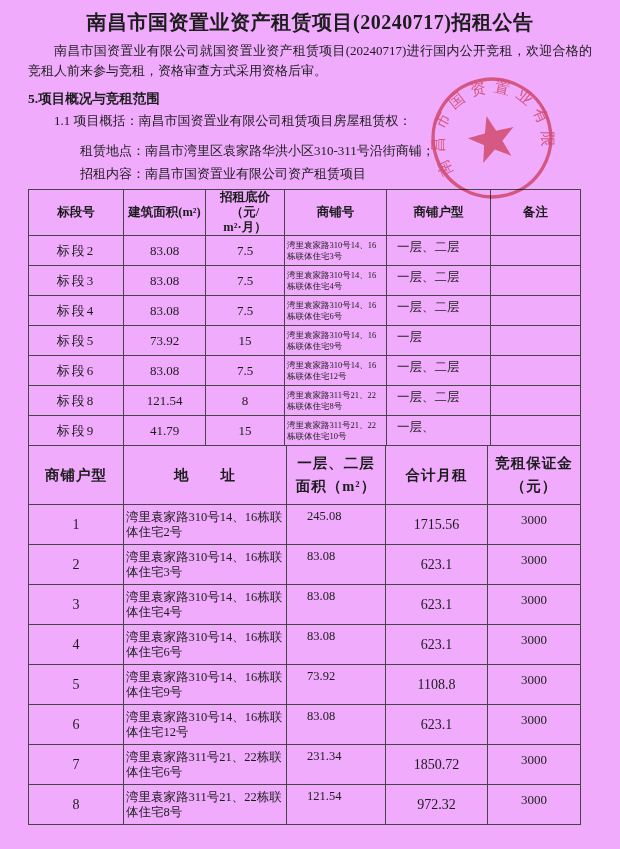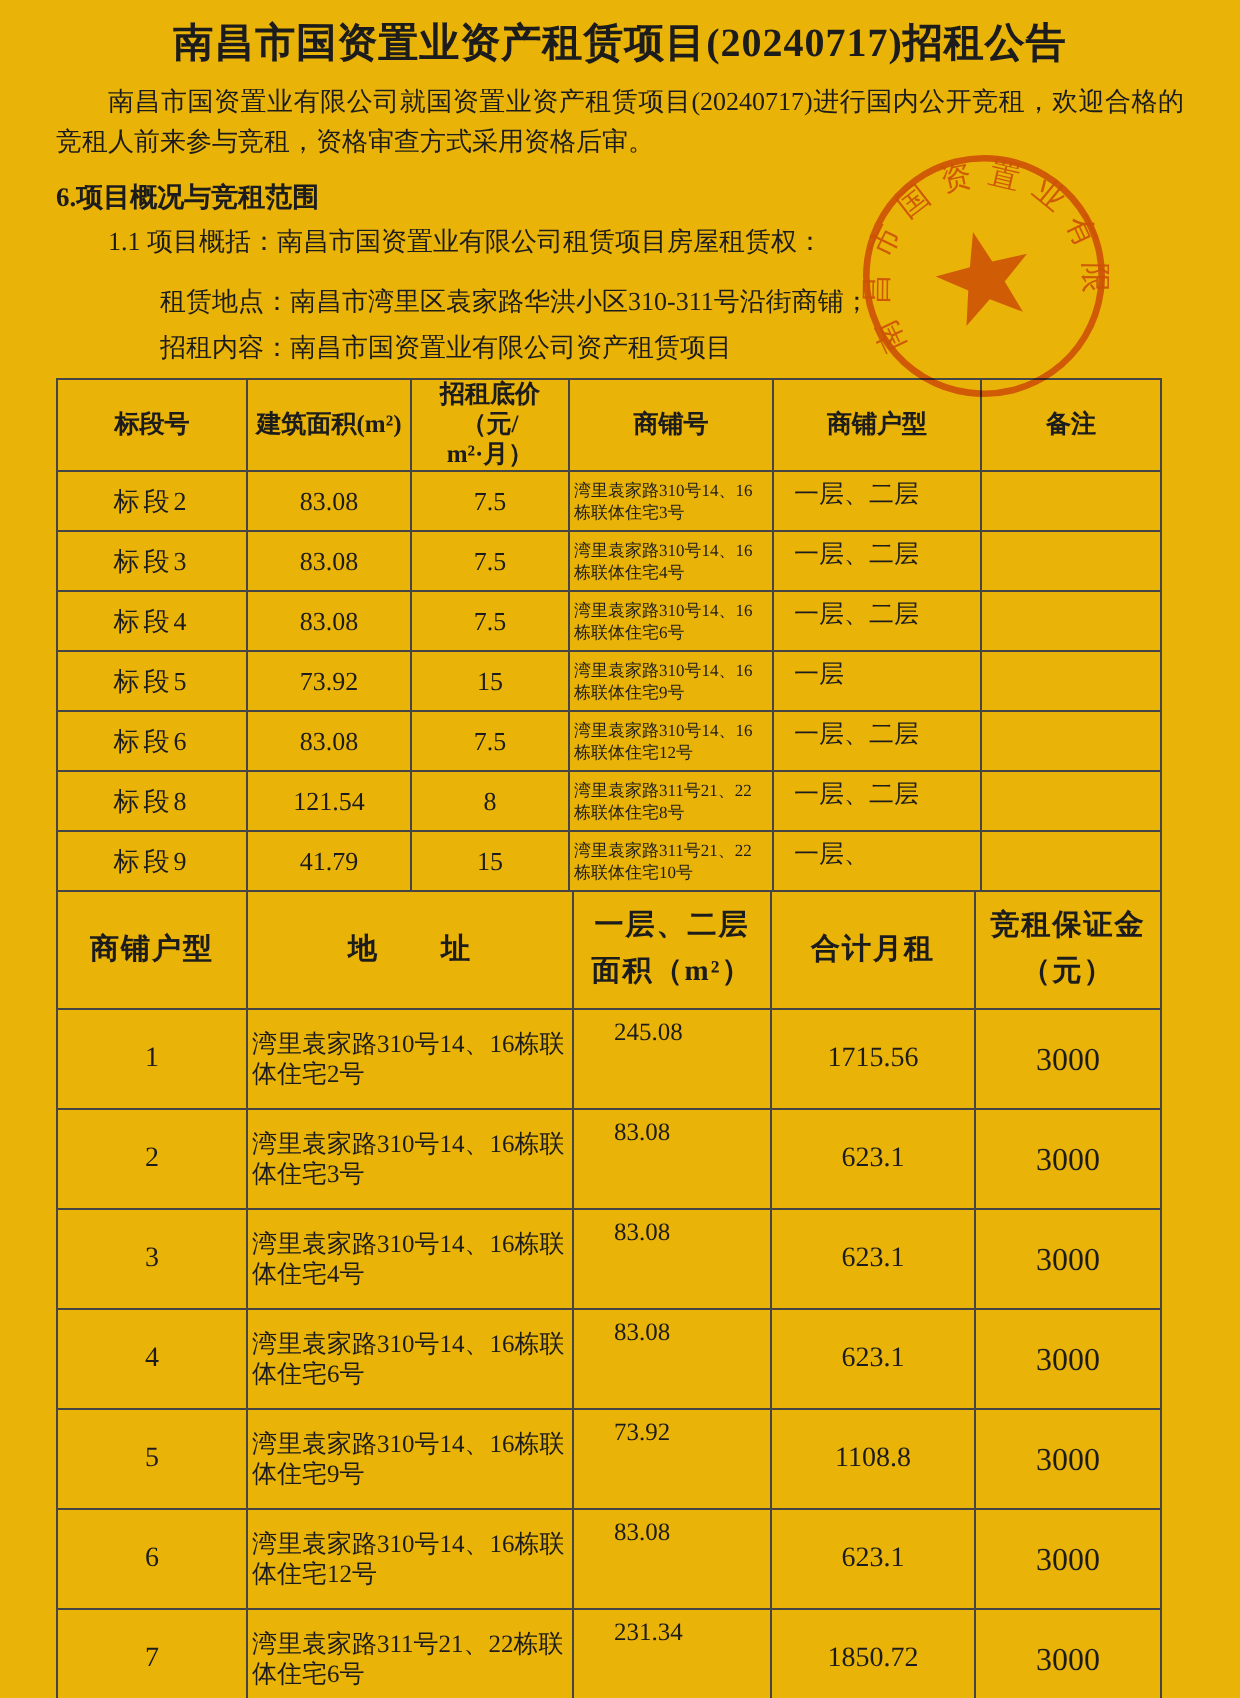--- a/index.html
+++ b/index.html
@@ -6,21 +6,21 @@
   body{
     width:620px;height:849px;
     background:#e9e9e7;
     font-family:"Liberation Serif","DejaVu Serif",serif;
     color:#1c1c1c;
     overflow:hidden;
   }
   .page{
     position:relative;
     width:620px;height:849px;
-    background:#eab308;
+    background:#f0abfc;
     box-sizing:border-box;
     padding:8px 28px 0 28px;
   }
   .doc-title{
     font-size:20px;font-weight:bold;text-align:center;
     letter-spacing:0.5px;margin:0;line-height:28px;
   }
   .intro{
     font-size:13px;line-height:20px;margin:5px 0 0 0;
     text-indent:2em;text-align:justify;
@@ -54,36 +54,36 @@
     text-align:left;padding:3px 0 0 10px;font-size:12.5px;vertical-align:top;
   }
   #table2 th{height:58px;font-size:14.5px;line-height:23px;letter-spacing:1px;}
   #table2 td{height:32px;font-size:14px;text-align:center;vertical-align:middle;}
   #table2 td:nth-child(2){
     font-size:12.5px;text-align:left;line-height:15px;padding:1px 2px;
   }
   #table2 td:nth-child(3){
     font-size:12.5px;text-align:left;padding:4px 0 0 20px;vertical-align:top;
   }
-  #table2 td:nth-child(5){font-size:16px;vertical-align:top;padding-top:17px;}
+  #table2 td:nth-child(5){font-size:13px;vertical-align:top;padding-top:7px;}
   .seal{
     position:absolute;left:428px;top:74px;width:128px;height:128px;
     mix-blend-mode:multiply;opacity:0.85;pointer-events:none;
   }
 </style>
 </head>
 <body>
 
 <div class="page">
 
   <h1 class="doc-title">南昌市国资置业资产租赁项目(20240717)招租公告</h1>
 
   <p class="intro">南昌市国资置业有限公司就国资置业资产租赁项目(20240717)进行国内公开竞租，欢迎合格的竞租人前来参与竞租，资格审查方式采用资格后审。</p>
 
-  <p class="sec-heading">6.项目概况与竞租范围</p>
+  <p class="sec-heading">5.项目概况与竞租范围</p>
 
   <p class="line-11">1.1 项目概括：南昌市国资置业有限公司租赁项目房屋租赁权：</p>
 
   <p class="line-sub">租赁地点：南昌市湾里区袁家路华洪小区310-311号沿街商铺；</p>
 
   <p class="line-sub">招租内容：南昌市国资置业有限公司资产租赁项目</p>
 
   <table id="table1">
       <colgroup>
         <col style="width: 95px;">

